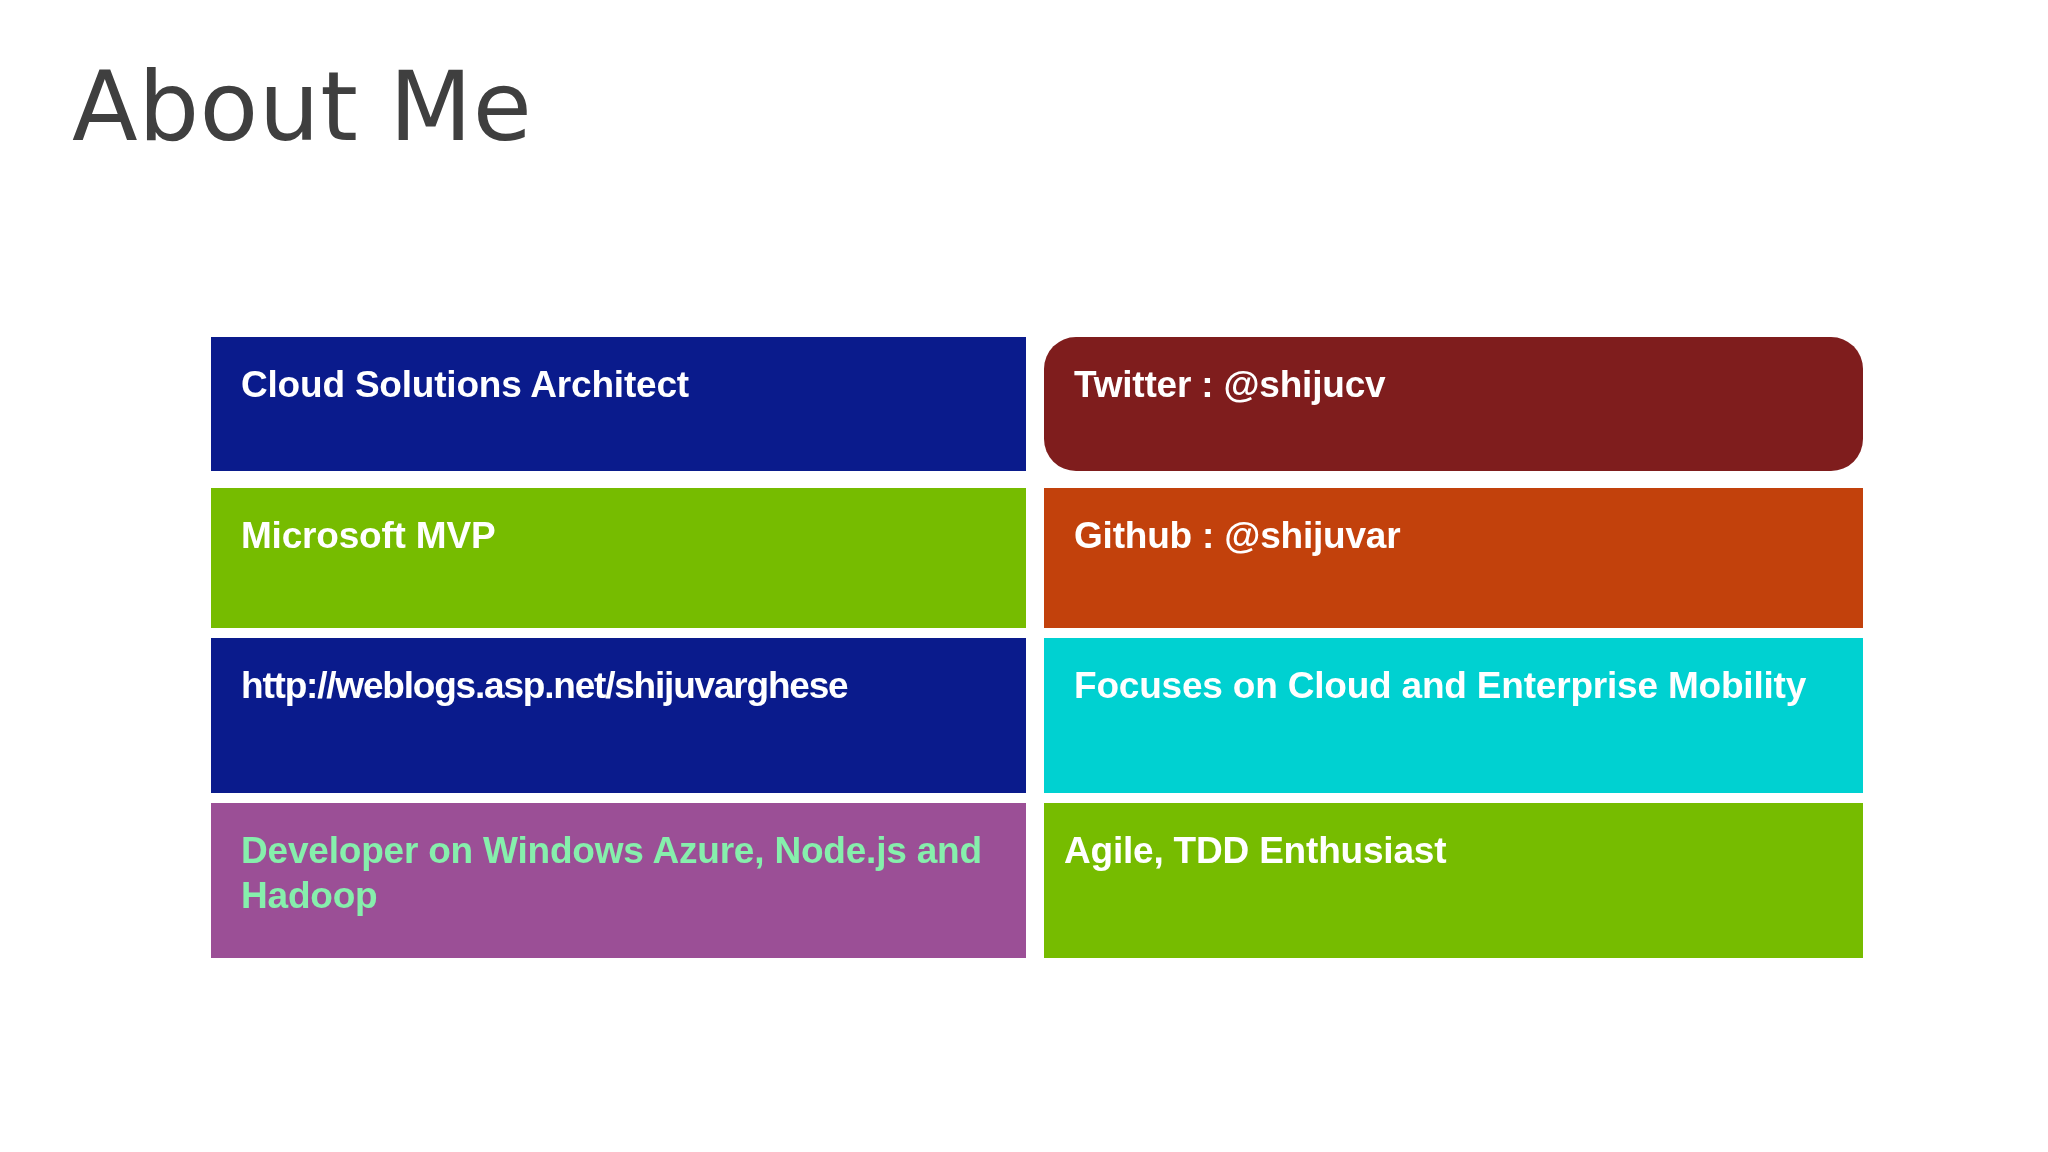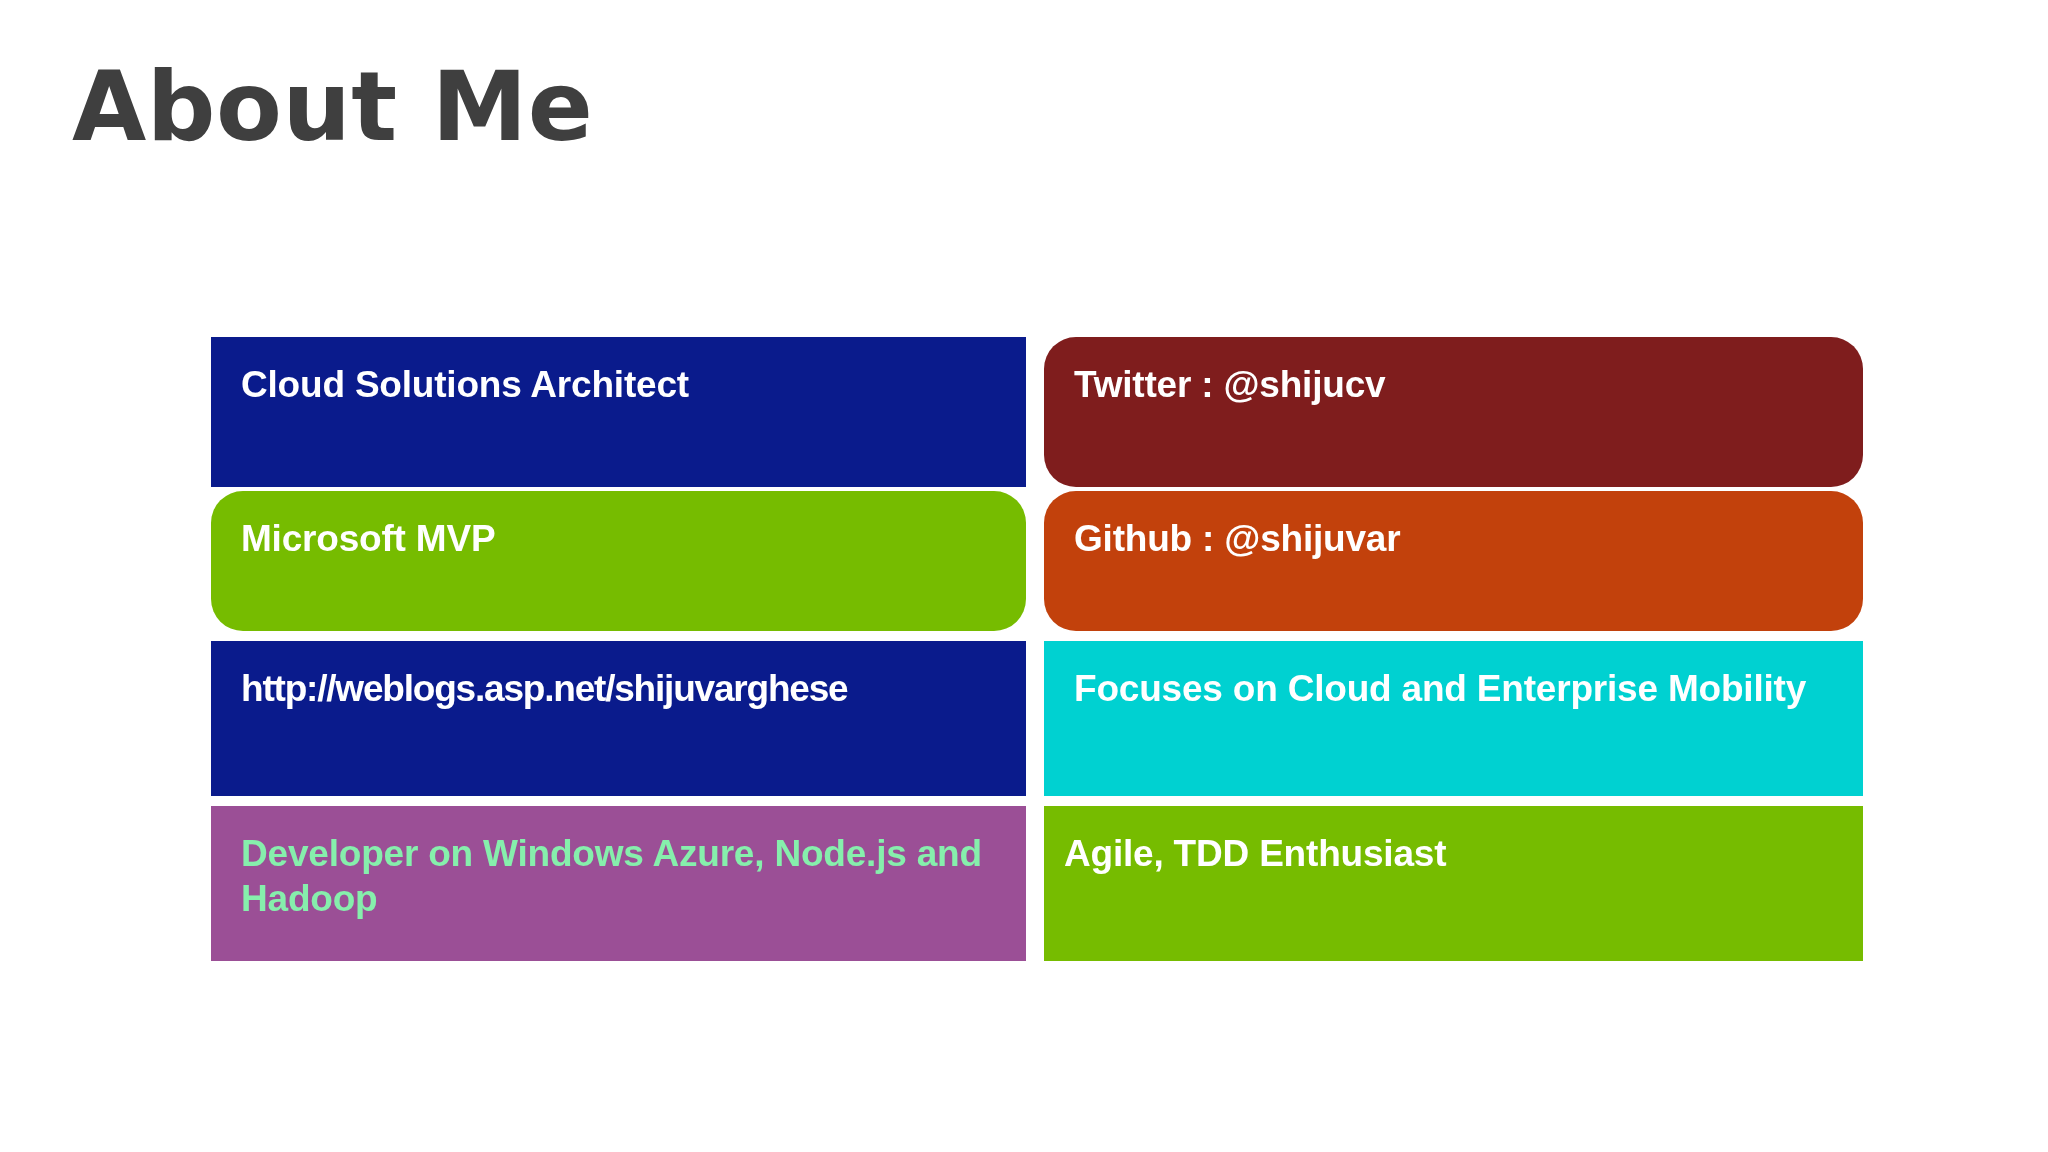--- a/index.html
+++ b/index.html
@@ -24,21 +24,21 @@
     height: 1152px;
     background: #ffffff;
   }
 
   
   .slide-title {
     position: absolute;
     left: 72px;
     top: 52px;
     font-family: "DejaVu Sans", sans-serif;
-    font-weight: 700;
+    font-weight: 400;
     font-size: 96px;
     line-height: 1.15;
     letter-spacing: 0.5px;
     color: #3f3f3f;
     white-space: nowrap;
     -webkit-font-smoothing: antialiased;
   }
 
   
   .tile-grid {
@@ -60,22 +60,22 @@
     font-family: "Liberation Sans", sans-serif;
     font-weight: bold;
     font-size: 37px;
     line-height: 1.22;
     letter-spacing: -0.2px;
     overflow: hidden;
     -webkit-font-smoothing: antialiased;
   }
 
   
-  .tile.r1 { height: 150px; margin-bottom: 4px; }
-  .tile.r2 { height: 140px; margin-bottom: 10px; border-radius: 32px; }
+  .tile.r1 { height: 134px; margin-bottom: 17px; }
+  .tile.r2 { height: 140px; margin-bottom: 10px; }
   .tile.r3 { height: 155px; margin-bottom: 10px; }
   .tile.r4 { height: 155px; }
 
   .tile .tile-text {
     display: block;
     white-space: pre-line;
   }
 
   
   .tile.url .tile-text {

